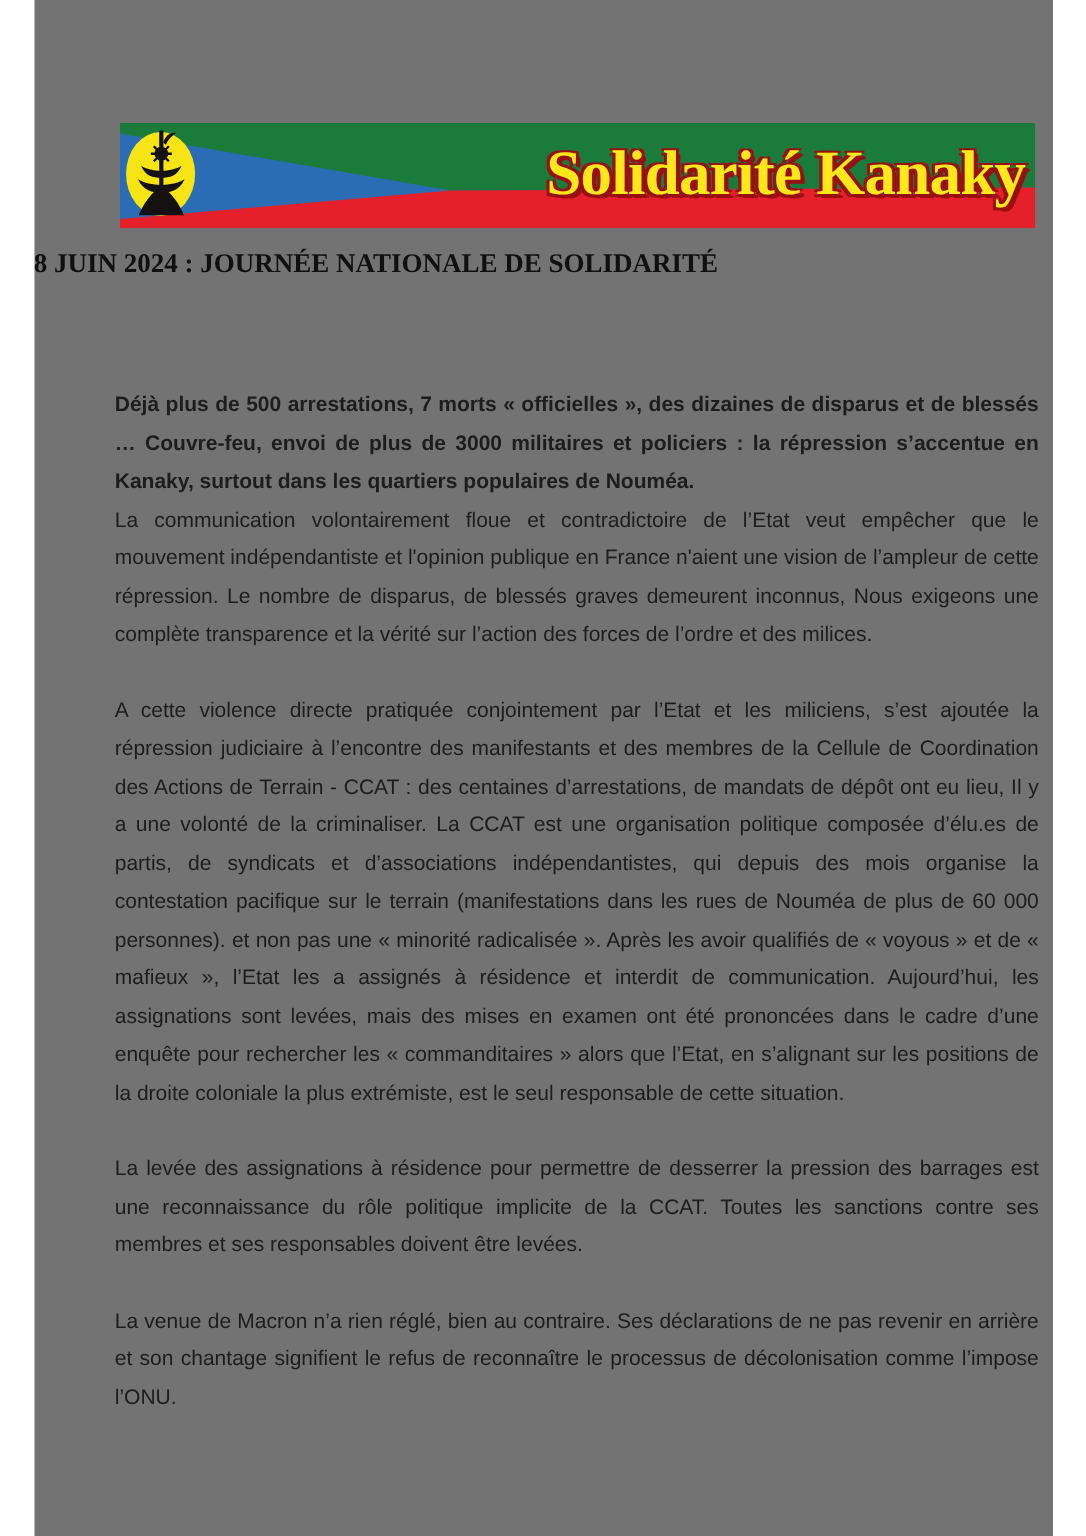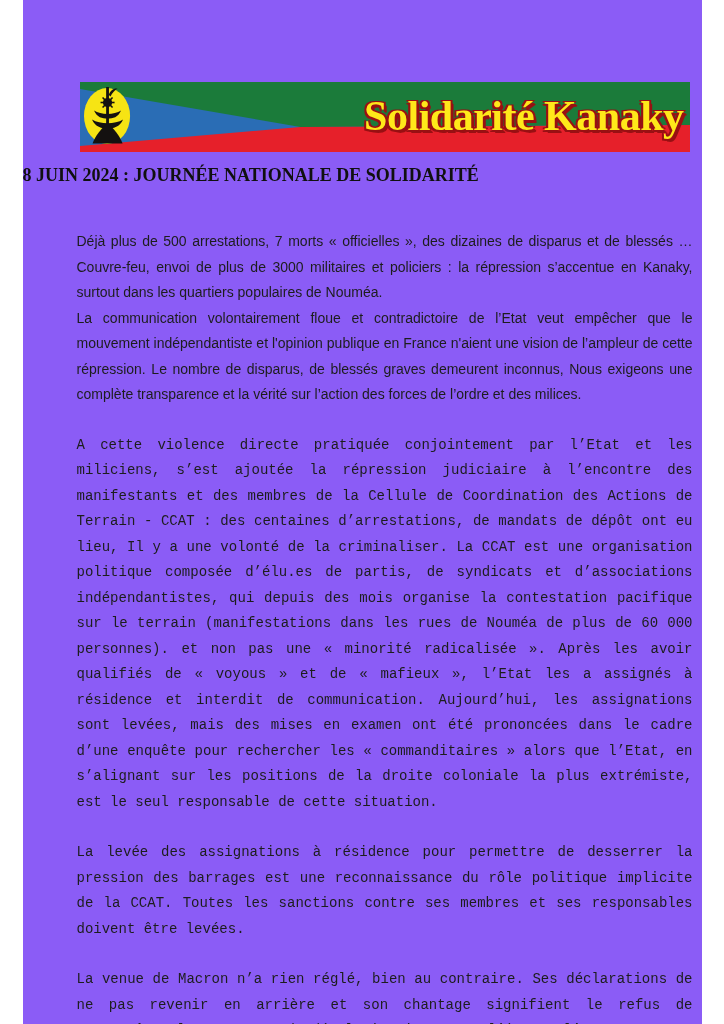--- a/index.html
+++ b/index.html
@@ -1,20 +1,20 @@
 <!DOCTYPE html>
 <html lang="fr" style="--blue: #2a6db5; --green: #1b7b3a; --red: #e6202a; --disc_yellow: #f6e414; --title_yellow: #ffe81a; --title_outline: #991013;"><head>
 <meta charset="utf-8">
 <style>
   html,body{margin:0;padding:0;background:#ffffff;}
   .page{
     position:relative;
     width:679px;height:1024px;
     margin:0 auto;
-    background:#8b5cf6;
+    background:#737373;
     overflow:hidden;
     font-family:"Liberation Sans","DejaVu Sans",sans-serif;
   }
   
   .banner{
     position:absolute;
     left:57px;top:82px;
     width:610px;height:70px;
   }
   .banner svg{display:block;width:100%;height:100%;}
@@ -55,22 +55,22 @@
   
   .doc-body{
     position:absolute;
     left:54px;top:229px;
     width:616px;
     font-size:14px;line-height:25.5px;
     text-align:justify;
     color:#1d1d1d;
   }
   .doc-body p{margin:0;}
-  .doc-body p.gap{margin-top:25px;font-family:Liberation Mono, monospace;}
-  .doc-body p.lead{font-weight:400;}
+  .doc-body p.gap{margin-top:25px;}
+  .doc-body p.lead{font-weight:700;margin-top:28px;}
 </style>
 </head>
 <body>
 
 <div class="page">
 
   <header class="banner">
     <svg viewBox="0 0 609 70" preserveAspectRatio="none">
       <rect class="flag-blue" x="0" y="0" width="609" height="70"></rect>
       <polygon class="flag-green" points="0,0 609,0 609,43 220,45 0,7"></polygon>

